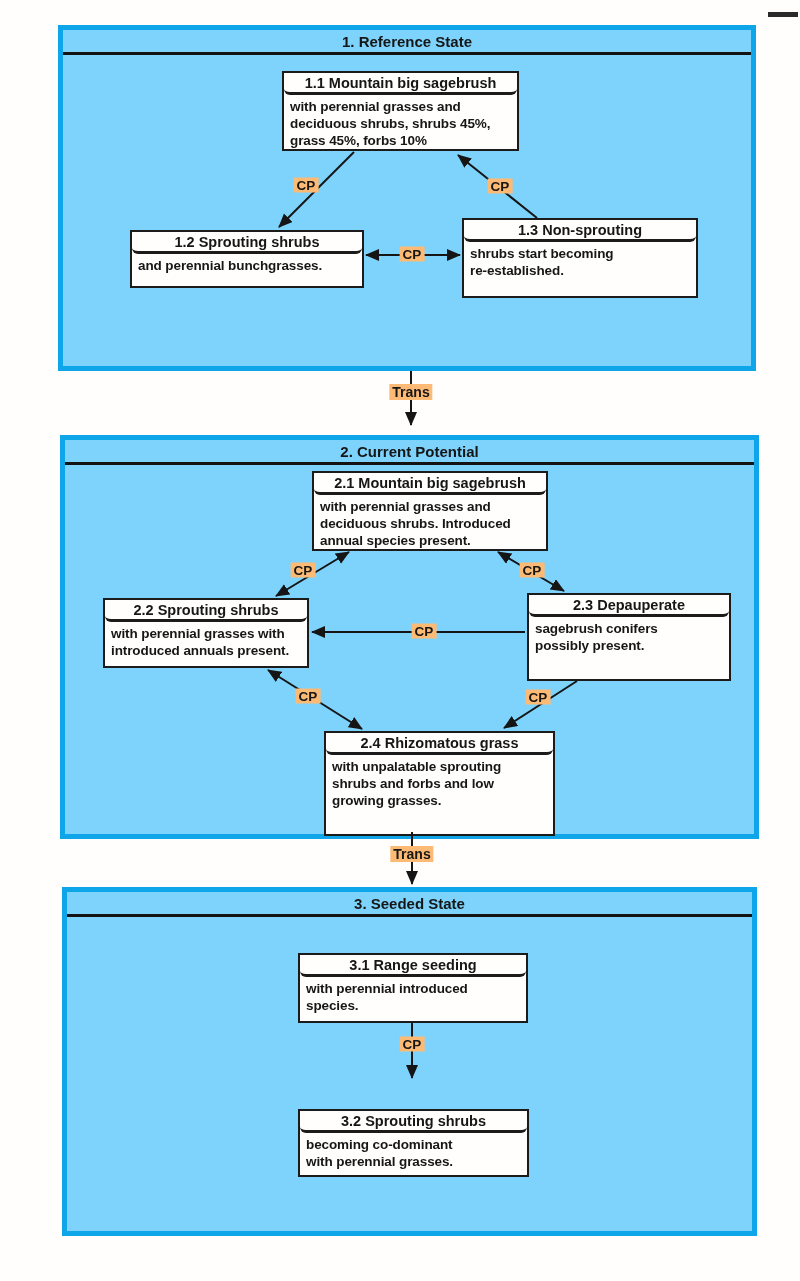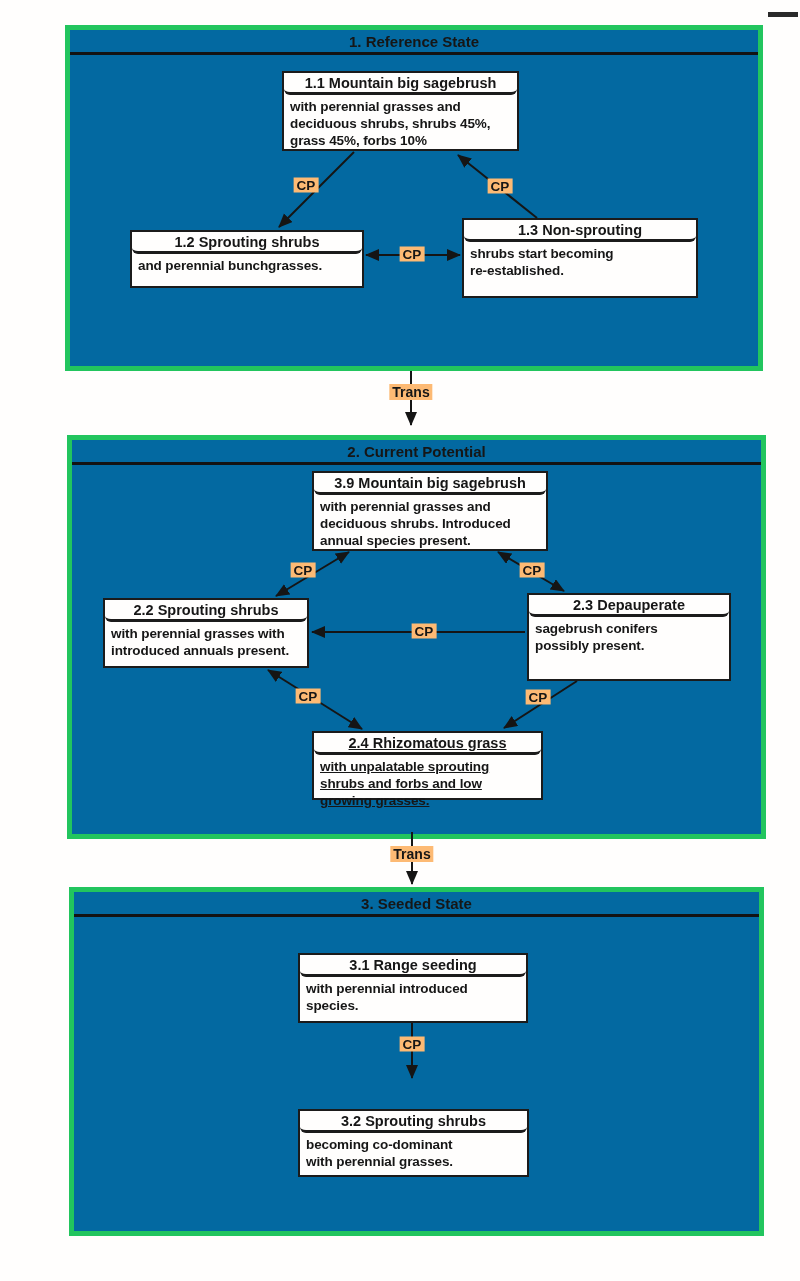--- a/index.html
+++ b/index.html
@@ -1,20 +1,20 @@
 <!DOCTYPE html>
 <html><head>
 <meta charset="utf-8">
 <style>
   html,body { margin:0; padding:0; background:#ffffff; }
   .page {
     position:relative; width:800px; height:1281px; background:#fffefd;
     font-family:"Liberation Sans", sans-serif; color:#161616; overflow:hidden;
   }
-  .state { position:absolute; border:5px solid #22c55e; background:#0369a1; box-sizing:border-box;margin-left:7px; }
+  .state { position:absolute; border:5px solid #0ea5e9; background:#7dd3fc; box-sizing:border-box; }
   .state-title {
     text-align:center; font-weight:bold; font-size:15px;
     padding:3px 0 2px; border-bottom:3px solid #131313;
   }
   .node { position:absolute; border:2px solid #1b1b1b; background:#fffefd; box-sizing:border-box; z-index:2; }
   .node-title {
     text-align:center; font-weight:bold; font-size:14.5px;
     padding:2px 2px 1px; border-bottom:3px solid #1b1b1b; white-space:nowrap;border-radius:6px;
   }
   .node-body {
@@ -54,36 +54,36 @@
     <div class="node-title">1.3 Non-sprouting</div>
     <div class="node-body">shrubs start becoming
 re-established.</div>
   </div>
 
   <div class="state" style="left:60px; top:435px; width:699px; height:404px;">
     <div class="state-title">2. Current Potential</div>
   </div>
 
   <div class="node" style="left:312px; top:471px; width:236px; height:80px;">
-    <div class="node-title">3.9 Mountain big sagebrush</div>
+    <div class="node-title">2.1 Mountain big sagebrush</div>
     <div class="node-body">with perennial grasses and
 deciduous shrubs. Introduced
 annual species present.</div>
   </div>
   <div class="node" style="left:103px; top:598px; width:206px; height:70px;">
     <div class="node-title">2.2 Sprouting shrubs</div>
     <div class="node-body">with perennial grasses with
 introduced annuals present.</div>
   </div>
   <div class="node" style="left:527px; top:593px; width:204px; height:88px;">
     <div class="node-title">2.3 Depauperate</div>
     <div class="node-body">sagebrush conifers
 possibly present.</div>
   </div>
-  <div class="node" style="left:312px; top:731px; width:231px; height:69px;text-decoration:underline;">
+  <div class="node" style="left:324px; top:731px; width:231px; height:105px;">
     <div class="node-title">2.4 Rhizomatous grass</div>
     <div class="node-body">with unpalatable sprouting
 shrubs and forbs and low
 growing grasses.</div>
   </div>
 
   <div class="state" style="left:62px; top:887px; width:695px; height:349px;">
     <div class="state-title">3. Seeded State</div>
   </div>
 

